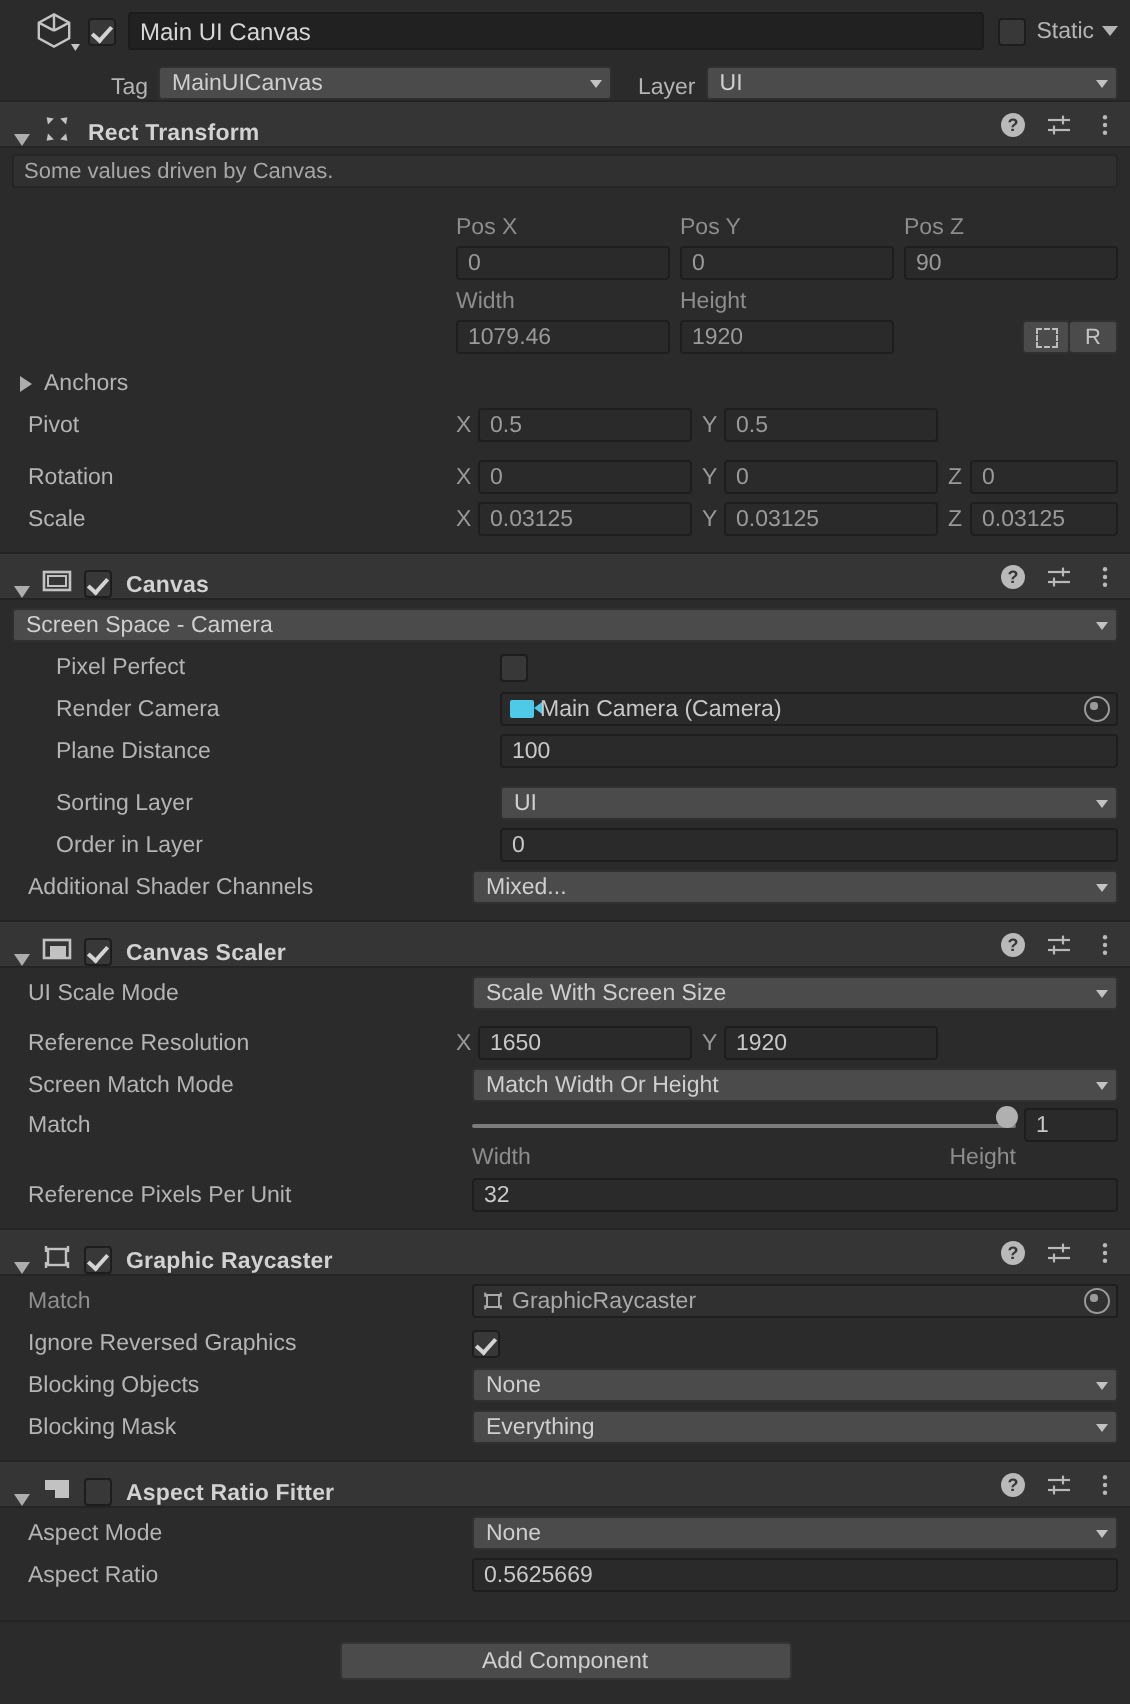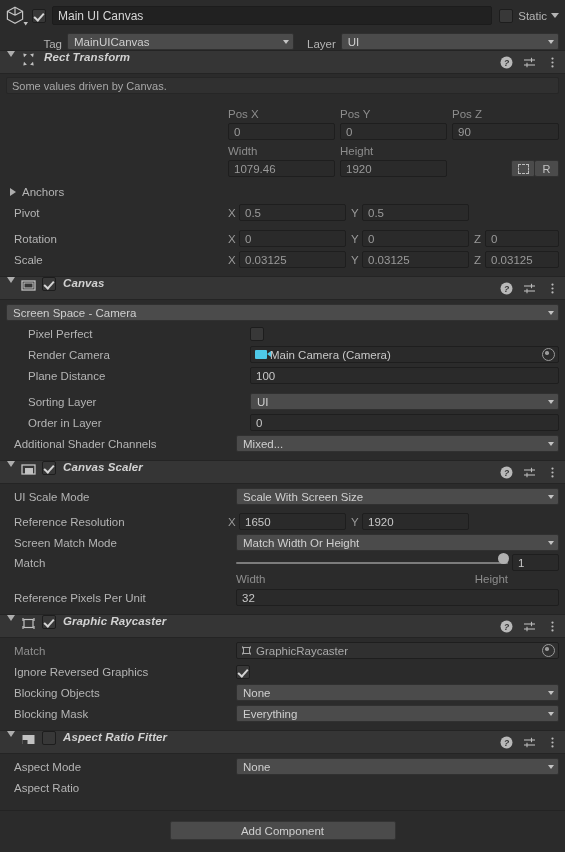--- a/index.html
+++ b/index.html
@@ -8,41 +8,41 @@
     background:#2b2b2b;
     font-family:"Liberation Sans",sans-serif;
     font-size:11.5px;
     color:#b4b4b4;
     -webkit-font-smoothing:antialiased;
     overflow:hidden;
   }
   .insp{width:565px;height:852px;position:relative;}
 
   
-  .go-header{height:50px;padding:5px 6px 0 4px;box-sizing:border-box;position:relative;}
+  .go-header{height:50px;padding:5px 6px 0 16px;box-sizing:border-box;position:relative;}
   .go-row1{display:flex;align-items:center;height:21px;}
   .go-icon{width:26px;height:22px;position:relative;flex:0 0 26px;}
   .go-check{width:14px;height:14px;margin-left:2px;flex:0 0 14px;}
   .cb{width:14px;height:14px;box-sizing:border-box;background:#383838;border:1px solid #1d1d1d;border-radius:2px;position:relative;}
   .cb.on:after{content:"";position:absolute;left:3px;top:1px;width:4px;height:8px;border:solid #d4d4d4;border-width:0 2px 2px 0;transform:rotate(42deg);}
   .name-field{flex:1;height:19px;margin-left:6px;background:#212121;border:1px solid #1c1c1c;border-radius:2px;
     display:flex;align-items:center;padding:0 5px;box-sizing:border-box;color:#d6d6d6;font-size:12px;}
   .static-wrap{display:flex;align-items:center;margin-left:7px;flex:0 0 auto;}
   .static-lbl{margin-left:5px;color:#b4b4b4;font-size:11.5px;}
   .tri-d{width:0;height:0;border-left:4px solid transparent;border-right:4px solid transparent;border-top:5px solid #b4b4b4;margin-left:4px;}
   .go-row2{display:flex;align-items:flex-end;height:19px;margin-top:5px;}
   .lbl-r{color:#b4b4b4;text-align:right;font-size:11.5px;}
   .drop{height:17px;background:#4b4b4b;border:1px solid #303030;border-radius:2px;display:flex;align-items:center;
      padding:0 4px 0 6px;box-sizing:border-box;color:#cfcfcf;font-size:11.5px;position:relative;}
   .drop .cap{flex:1;overflow:hidden;white-space:nowrap;}
   .drop .arw{width:0;height:0;border-left:3.5px solid transparent;border-right:3.5px solid transparent;border-top:4.5px solid #c3c3c3;}
 
   
-  .comp-header{height:22px;background:#353535;display:flex;align-items:flex-start;position:relative;
-     border-top:1px solid #242424;border-bottom:1px solid #242424;font-style:italic;}
+  .comp-header{height:22px;background:#353535;display:flex;align-items:flex-end;position:relative;
+     border-top:1px solid #242424;border-bottom:1px solid #242424;}
   .foldout{width:14px;margin-left:4px;display:flex;justify-content:center;align-items:center;flex:0 0 14px;}
   .tri{width:0;height:0;border-left:4.5px solid transparent;border-right:4.5px solid transparent;border-top:6px solid #adadad;}
   .tri.closed{border-top:4.5px solid transparent;border-bottom:4.5px solid transparent;border-left:6px solid #adadad;border-right:0;}
   .comp-ico{width:17px;height:17px;flex:0 0 17px;margin-left:2px;position:relative;}
   .comp-cb{margin-left:5px;flex:0 0 14px;}
   .comp-title{margin-left:7px;font-weight:bold;color:#d2d2d2;font-size:11.5px;letter-spacing:.1px;}
   .hdr-icons{position:absolute;right:6px;top:0;height:22px;display:flex;align-items:center;gap:10px;}
   .ic{width:13px;height:13px;position:relative;}
 
   .body{padding:3px 0 5px 0;}
@@ -532,20 +532,23 @@
     <div class="body">
       <div class="row">
         <span class="rlabel" style="width:222px;margin-left:8px">Aspect Mode</span>
         <div class="drop" style="flex:1">
           <span class="cap">None</span>
             <span class="arw"></span>
         </div>
       </div>
       <div class="row">
         <span class="rlabel" style="width:222px;margin-left:8px">Aspect Ratio</span>
+        <div class="field" style="flex:1">
+            <span>0.5625669</span>
+          </div>
       </div>
     </div>
   </div>
 
   <div class="sep"></div>
   <div class="addbtn">
     <span>Add Component</span>
   </div>
 
 </div>

